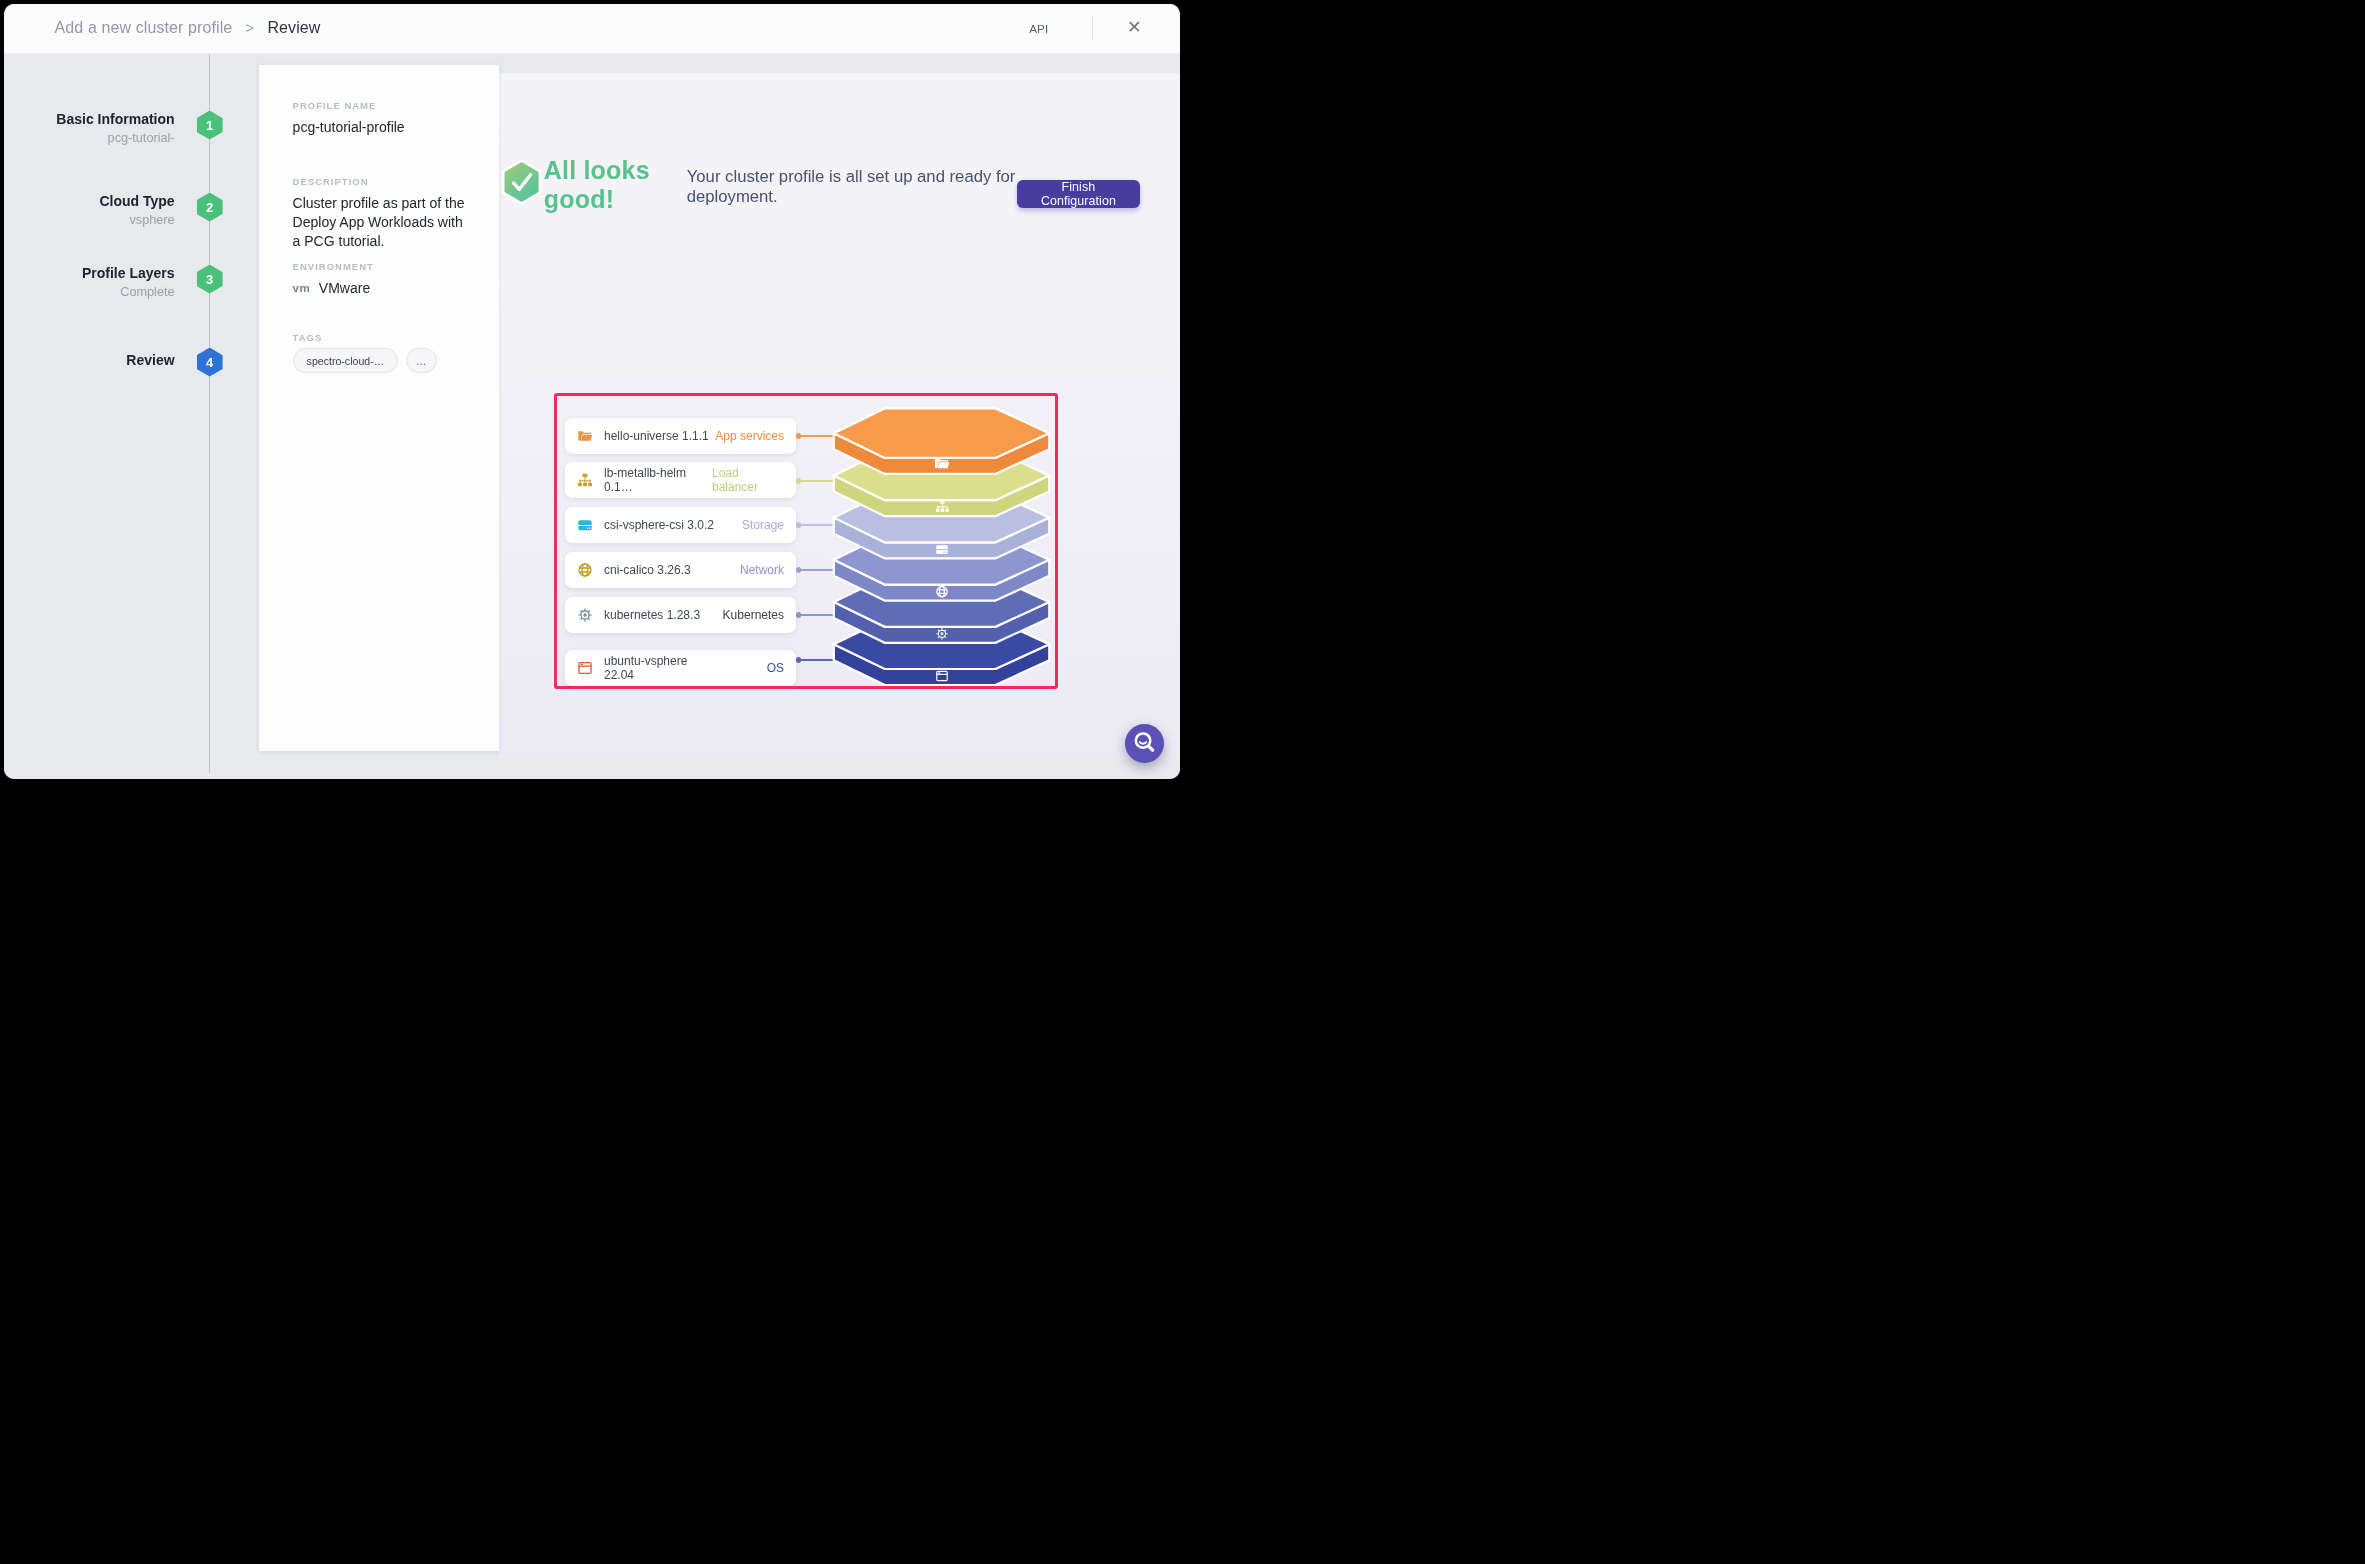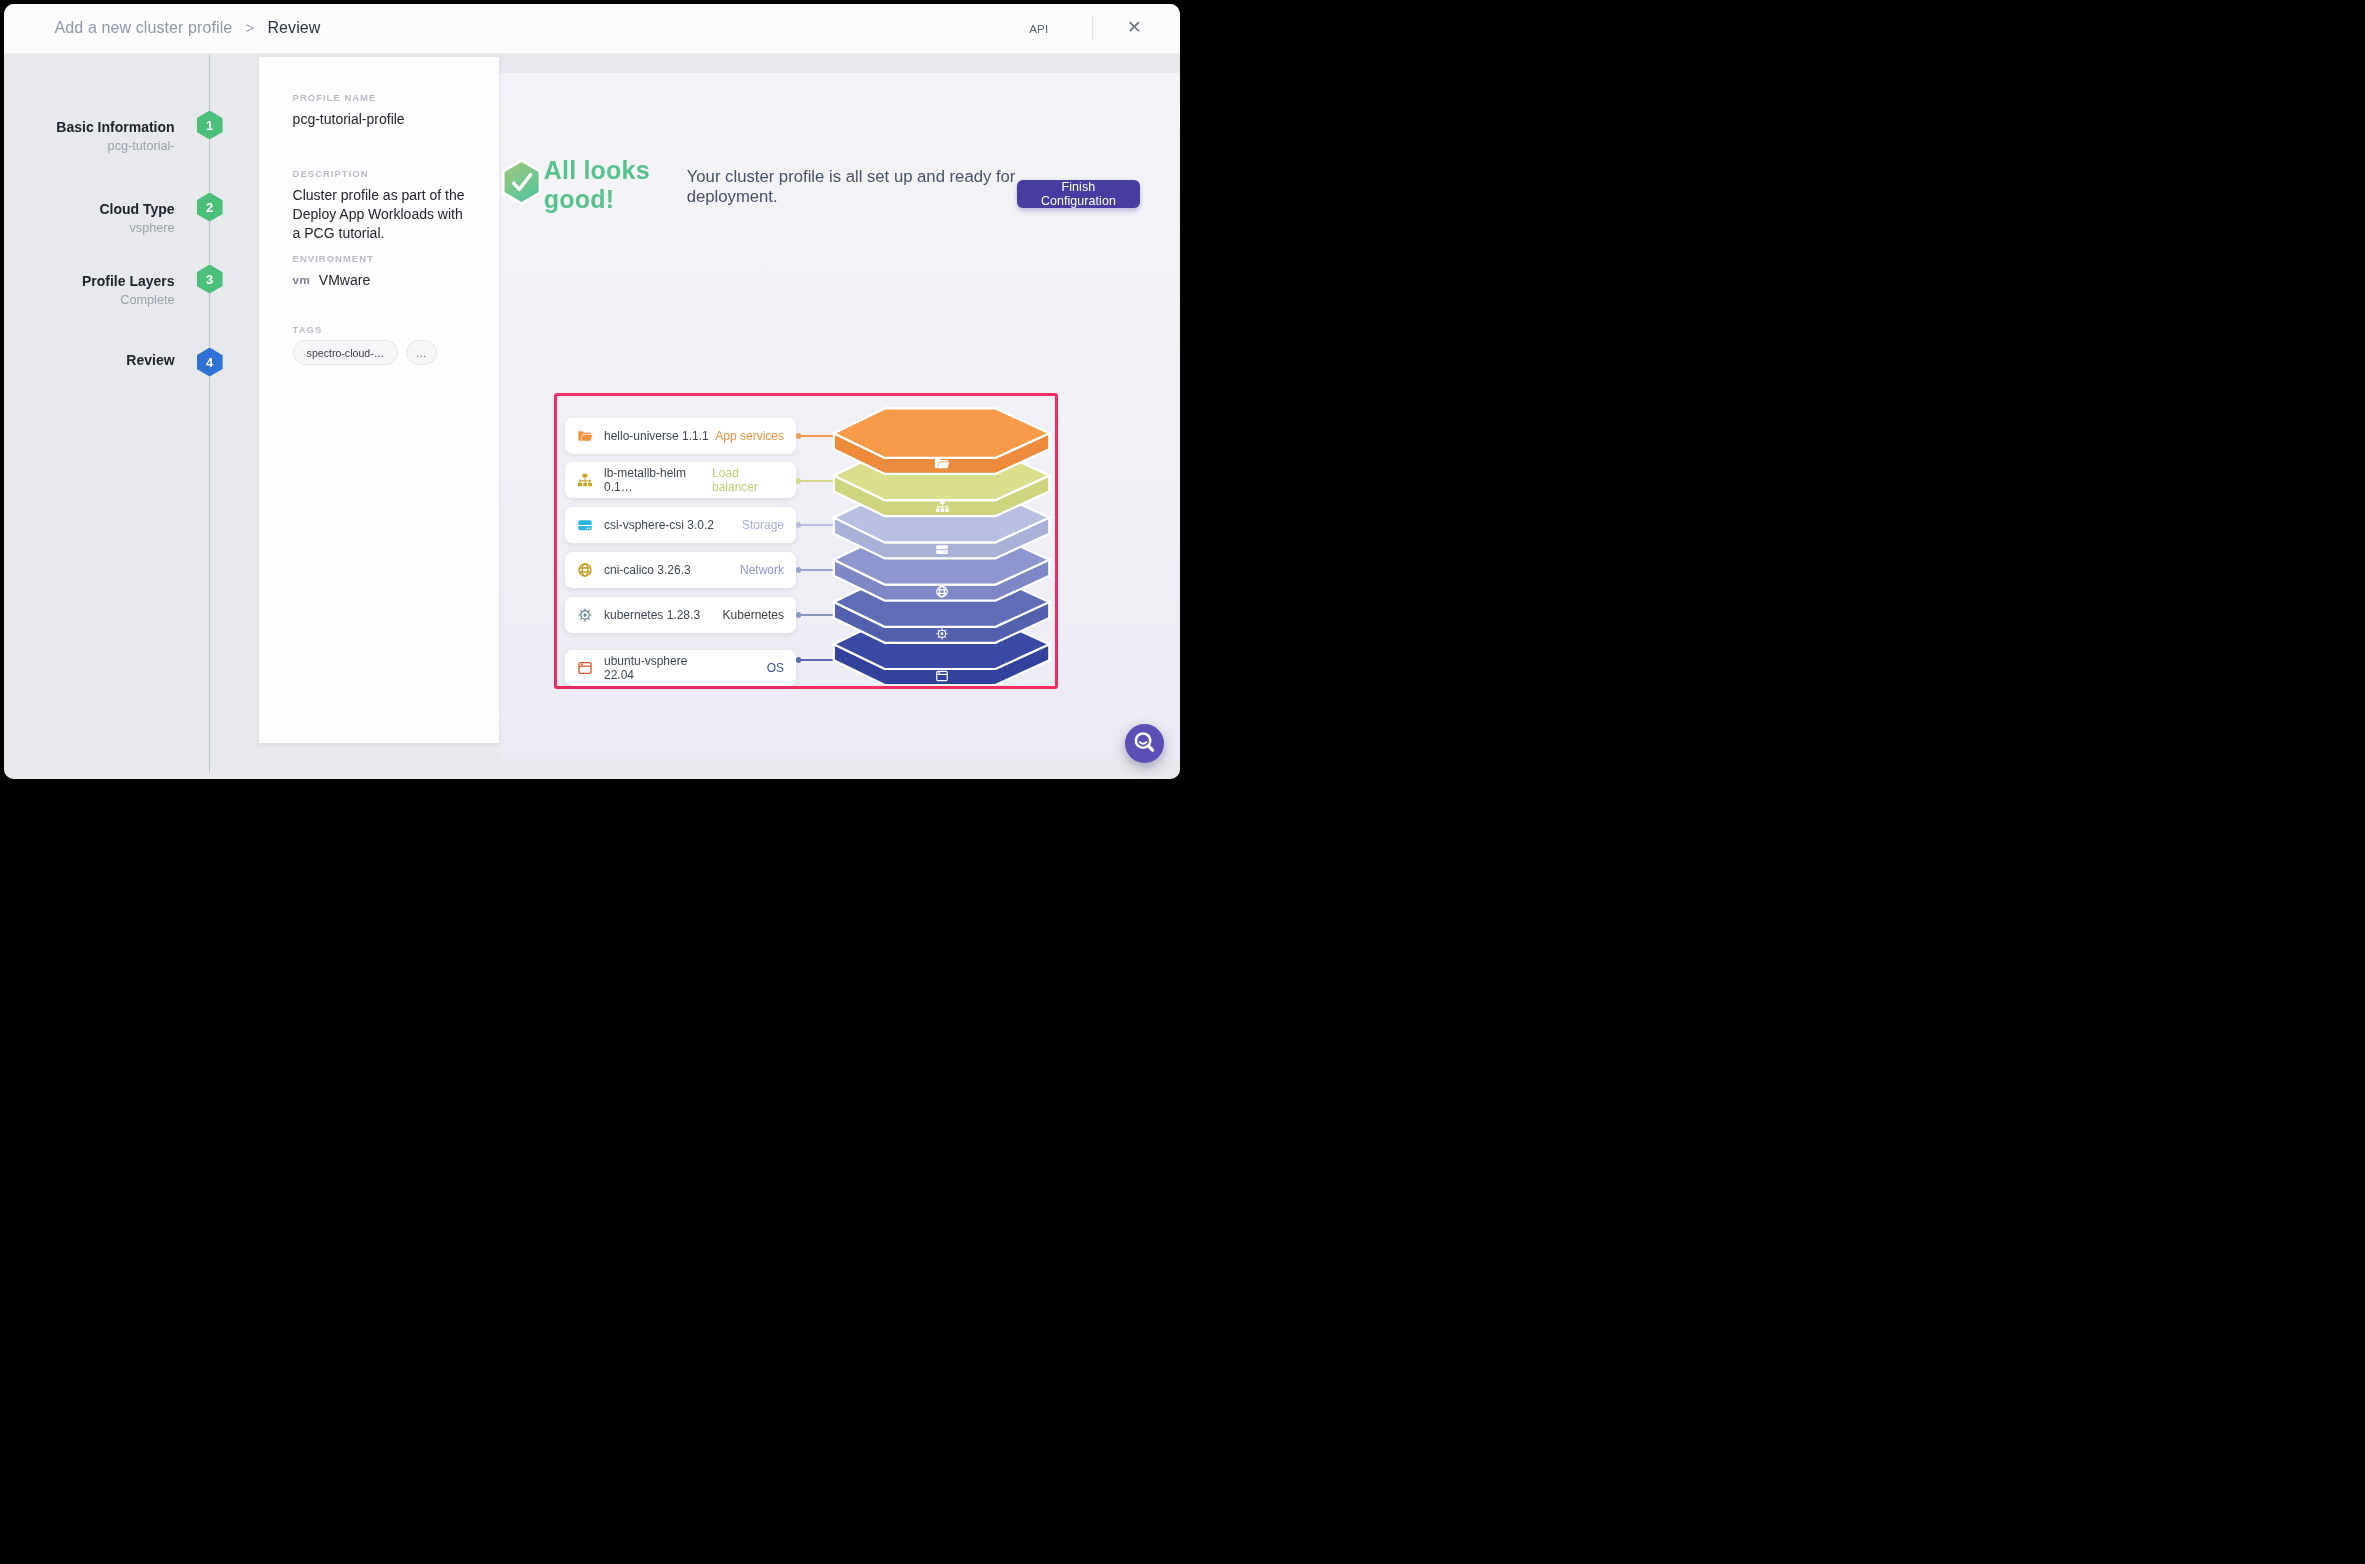--- a/index.html
+++ b/index.html
@@ -15,30 +15,30 @@
   .header-right { margin-left:auto; display:flex; align-items:center; padding-right:35px; }
   .api-link { font-size:11.6px; color:#565f6d; letter-spacing:0.2px; cursor:pointer; }
   .header-divider { width:0.7px; height:26px; background:#e3e4e8; margin:0 31px 0 44px; }
   .close-btn { font-size:17.5px; color:#6d7684; cursor:pointer; line-height:1; padding:2.9px; }
 
   
   .content { position:relative; display:flex; height:725px; background:#e8e9ed; }
   .sidebar { position:relative; width:255px; flex:0 0 255px; }
   .step-line { position:absolute; left:205px; top:0; bottom:5.8px; width:1.5px; background:#bfc3ca; }
   .step { position:absolute; right:0; width:100%; }
-  .step-labels { position:absolute; right:84px; top:8px; text-align:right; width:160px; }
+  .step-labels { position:absolute; right:84px; top:0; text-align:right; width:160px; }
   .step-title { font-size:14px; font-weight:600; color:#20242e; }
   .step-sub { font-size:12.7px; color:#9aa0aa; margin-top:4.4px; }
   .hexbadge { position:absolute; left:193px; top:0; width:26px; height:29px;
     clip-path:polygon(50% 0%,100% 26%,100% 74%,50% 100%,0% 74%,0% 26%);
     display:flex; align-items:center; justify-content:center;
     color:#fff; font-size:13px; font-weight:700; }
 
   
-  .panel { width:240px; flex:0 0 240px; margin-top:3px; height:686px; background:#fdfdfe;
+  .panel { width:240px; flex:0 0 240px; margin-top:11px; height:686px; background:#fdfdfe;
     box-shadow:0 0.7px 4.4px rgba(40,44,63,.10); padding:35px 17.5px 0 34px; position:relative; z-index:2; }
   .field-label { font-size:9.5px; letter-spacing:1px; color:#b7bcc4; font-weight:600; }
   .field-value { font-size:14px; color:#22262e; margin-top:7.3px; line-height:19px; }
   .desc-block { margin-top:39px; }
   .desc-text { width:176px; }
   .env-block { margin-top:10.2px; }
   .env-row { display:flex; align-items:center; margin-top:7.3px; }
   .vm-logo { font-size:11.6px; font-weight:700; color:#7b828e; letter-spacing:0.4px; margin-right:8.7px; }
   .env-name { font-size:14px; color:#22262e; }
   .tags-block { margin-top:36px; }

